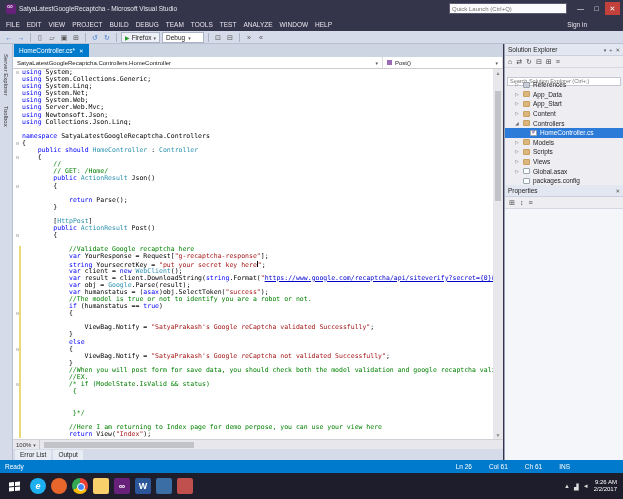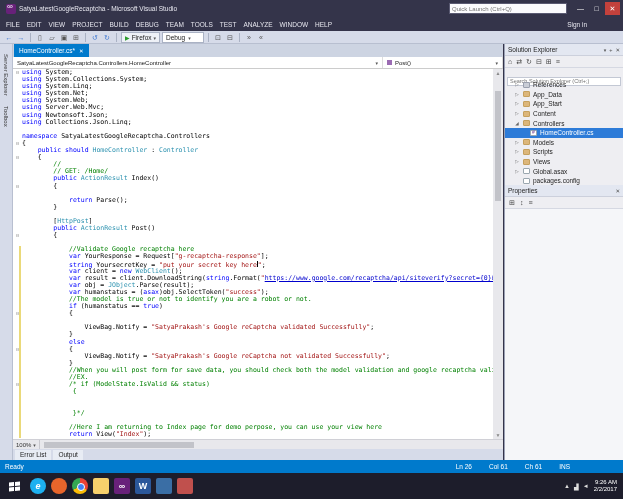--- a/index.html
+++ b/index.html
@@ -214,50 +214,50 @@
         <div class="crumb member" style="width:120px">
           <span class="cube"></span>
           <span>Post()</span>
           <span class="dd" style="margin-left:auto"></span>
         </div>
       </div>
       <div class="code-wrap">
         <div class="change-bar"></div>
         <div id="code-area" class="code-area">
             <div class="code-line"><span class="fold">⊟</span><span class="line-content"><span class="k">using</span><span class="n"> System;</span></span></div>
-            <div class="code-line"><span class="fold"></span><span class="line-content"><span class="k">using</span><span class="n"> System.Collections.System;</span></span></div>
+            <div class="code-line"><span class="fold"></span><span class="line-content"><span class="k">using</span><span class="n"> System.Collections.Generic;</span></span></div>
             <div class="code-line"><span class="fold"></span><span class="line-content"><span class="k">using</span><span class="n"> System.Linq;</span></span></div>
             <div class="code-line"><span class="fold"></span><span class="line-content"><span class="k">using</span><span class="n"> System.Net;</span></span></div>
             <div class="code-line"><span class="fold"></span><span class="line-content"><span class="k">using</span><span class="n"> System.Web;</span></span></div>
             <div class="code-line"><span class="fold"></span><span class="line-content"><span class="k">using</span><span class="n"> Server.Web.Mvc;</span></span></div>
             <div class="code-line"><span class="fold"></span><span class="line-content"><span class="k">using</span><span class="n"> Newtonsoft.Json;</span></span></div>
             <div class="code-line"><span class="fold"></span><span class="line-content"><span class="k">using</span><span class="n"> Collections.Json.Linq;</span></span></div>
             <div class="code-line"><span class="fold"></span><span class="line-content"></span></div>
             <div class="code-line"><span class="fold"></span><span class="line-content"><span class="k">namespace</span><span class="n"> SatyaLatestGoogleRecaptcha.Controllers</span></span></div>
             <div class="code-line"><span class="fold">⊟</span><span class="line-content"><span class="n">{</span></span></div>
             <div class="code-line"><span class="fold"></span><span class="line-content"><span class="n">    </span><span class="k">public</span><span class="n"> </span><span class="k">should</span><span class="n"> </span><span class="ty">HomeController</span><span class="n"> : </span><span class="ty">Controller</span></span></div>
             <div class="code-line"><span class="fold">⊟</span><span class="line-content"><span class="n">    {</span></span></div>
             <div class="code-line"><span class="fold"></span><span class="line-content"><span class="c">        //</span></span></div>
             <div class="code-line"><span class="fold"></span><span class="line-content"><span class="c">        // GET: /Home/</span></span></div>
-            <div class="code-line"><span class="fold"></span><span class="line-content"><span class="n">        </span><span class="k">public</span><span class="n"> </span><span class="ty">ActionResult</span><span class="n"> Index()</span></span></div>
+            <div class="code-line"><span class="fold"></span><span class="line-content"><span class="n">        </span><span class="k">public</span><span class="n"> </span><span class="ty">ActionResult</span><span class="n"> Json()</span></span></div>
             <div class="code-line"><span class="fold">⊟</span><span class="line-content"><span class="n">        {</span></span></div>
             <div class="code-line"><span class="fold"></span><span class="line-content"></span></div>
             <div class="code-line"><span class="fold"></span><span class="line-content"><span class="n">            </span><span class="k">return</span><span class="n"> Parse();</span></span></div>
             <div class="code-line"><span class="fold"></span><span class="line-content"><span class="n">        }</span></span></div>
             <div class="code-line"><span class="fold"></span><span class="line-content"></span></div>
             <div class="code-line"><span class="fold"></span><span class="line-content"><span class="n">        [</span><span class="ty">HttpPost</span><span class="n">]</span></span></div>
             <div class="code-line"><span class="fold"></span><span class="line-content"><span class="n">        </span><span class="k">public</span><span class="n"> </span><span class="ty">ActionResult</span><span class="n"> Post()</span></span></div>
             <div class="code-line"><span class="fold">⊟</span><span class="line-content"><span class="n">        {</span></span></div>
             <div class="code-line"><span class="fold"></span><span class="line-content"></span></div>
             <div class="code-line"><span class="fold"></span><span class="line-content"><span class="c">            //Validate Google recaptcha here</span></span></div>
             <div class="code-line"><span class="fold"></span><span class="line-content"><span class="n">            </span><span class="k">var</span><span class="n"> YourResponse = Request[</span><span class="s">"g-recaptcha-response"</span><span class="n">];</span></span></div>
             <div class="code-line"><span class="fold"></span><span class="line-content"><span class="n">            </span><span class="k">string</span><span class="n"> YoursecretKey = </span><span class="s">"put your secret key here</span><span class="caret"></span><span class="s">"</span><span class="n">;</span></span></div>
             <div class="code-line"><span class="fold"></span><span class="line-content"><span class="n">            </span><span class="k">var</span><span class="n"> client = </span><span class="k">new</span><span class="n"> </span><span class="ty">WebClient</span><span class="n">();</span></span></div>
             <div class="code-line"><span class="fold"></span><span class="line-content"><span class="n">            </span><span class="k">var</span><span class="n"> result = client.DownloadString(</span><span class="k">string</span><span class="n">.Format(</span><span class="s">"</span><span class="u">https://www.google.com/recaptcha/api/siteverify?secret={0}&amp;response={1}</span></span></div>
-            <div class="code-line"><span class="fold"></span><span class="line-content"><span class="n">            </span><span class="k">var</span><span class="n"> obj = </span><span class="ty">JObject</span><span class="n">.Parse(result);</span></span></div>
+            <div class="code-line"><span class="fold"></span><span class="line-content"><span class="n">            </span><span class="k">var</span><span class="n"> obj = </span><span class="ty">Google</span><span class="n">.Parse(result);</span></span></div>
             <div class="code-line"><span class="fold"></span><span class="line-content"><span class="n">            </span><span class="k">var</span><span class="n"> humanstatus = (</span><span class="k">asax</span><span class="n">)obj.SelectToken(</span><span class="s">"success"</span><span class="n">);</span></span></div>
             <div class="code-line"><span class="fold"></span><span class="line-content"><span class="c">            //The model is true or not to identify you are a robot or not.</span></span></div>
             <div class="code-line"><span class="fold"></span><span class="line-content"><span class="n">            </span><span class="k">if</span><span class="n"> (humanstatus == </span><span class="k">true</span><span class="n">)</span></span></div>
             <div class="code-line"><span class="fold">⊟</span><span class="line-content"><span class="n">            {</span></span></div>
             <div class="code-line"><span class="fold"></span><span class="line-content"></span></div>
             <div class="code-line"><span class="fold"></span><span class="line-content"><span class="n">                ViewBag.Notify = </span><span class="s">"SatyaPrakash's Google reCaptcha validated Successfully"</span><span class="n">;</span></span></div>
             <div class="code-line"><span class="fold"></span><span class="line-content"><span class="n">            }</span></span></div>
             <div class="code-line"><span class="fold"></span><span class="line-content"><span class="n">            </span><span class="k">else</span></span></div>
             <div class="code-line"><span class="fold">⊟</span><span class="line-content"><span class="n">            {</span></span></div>
             <div class="code-line"><span class="fold"></span><span class="line-content"><span class="n">                ViewBag.Notify = </span><span class="s">"SatyaPrakash's Google reCaptcha not validated Successfully"</span><span class="n">;</span></span></div>

